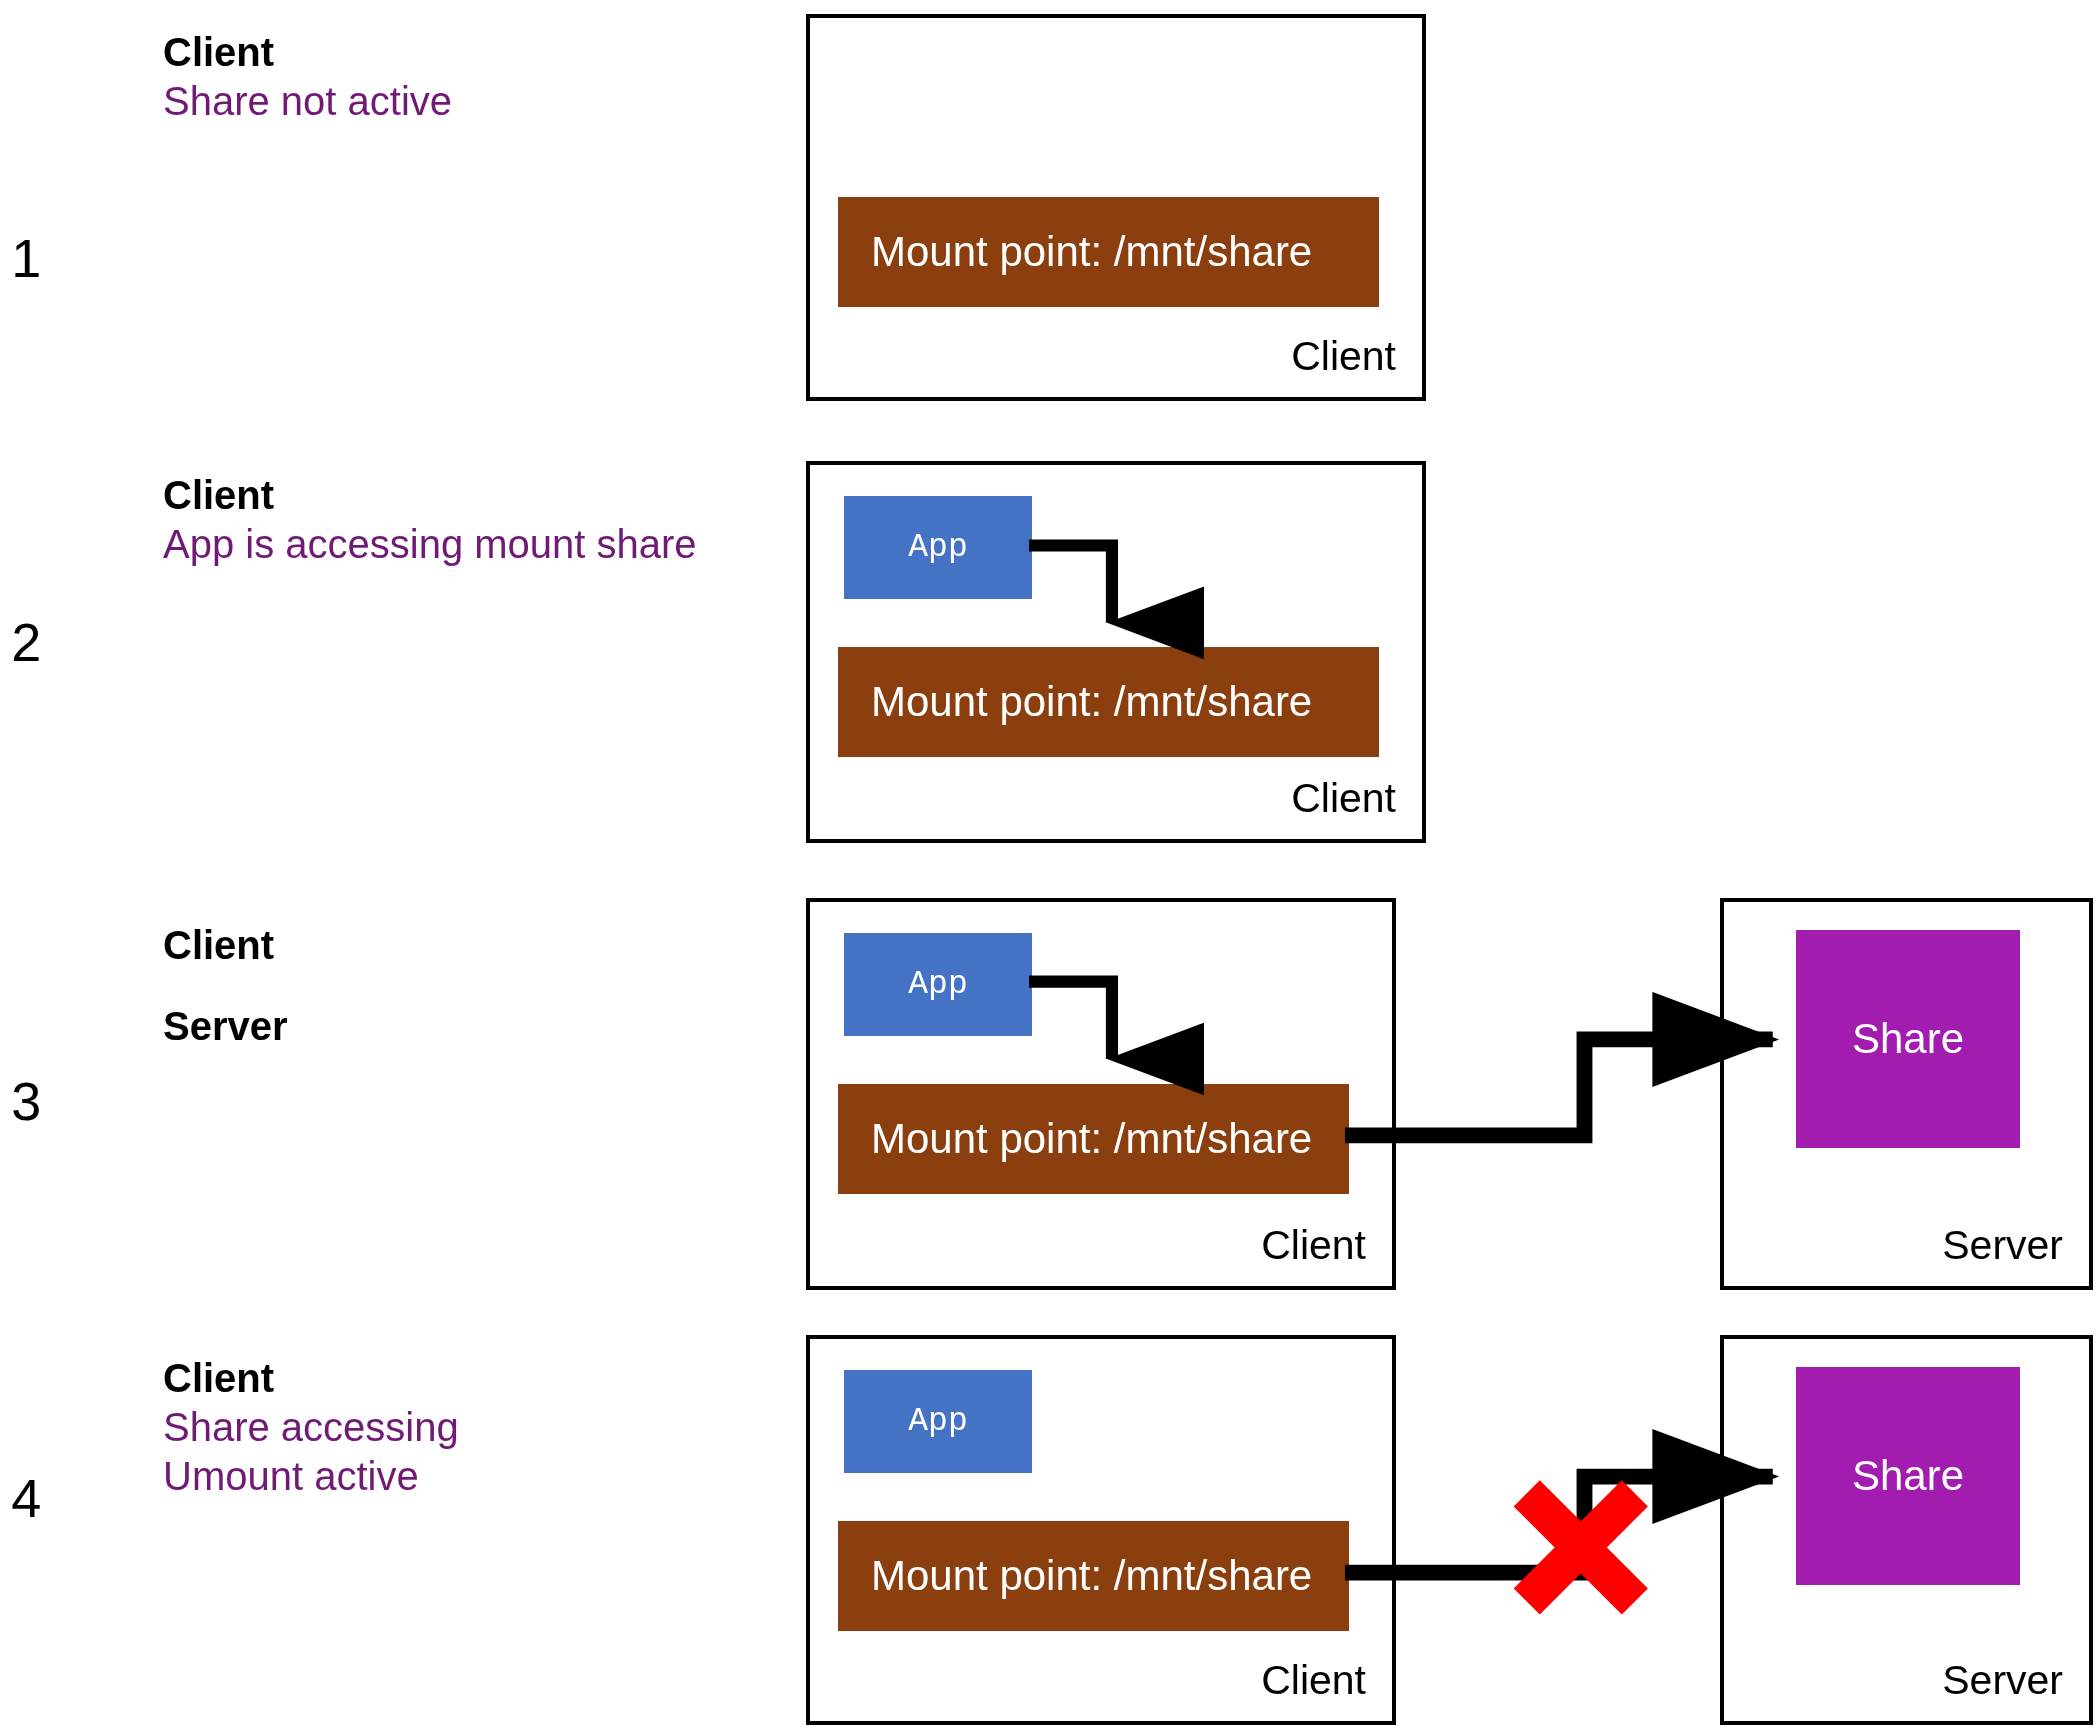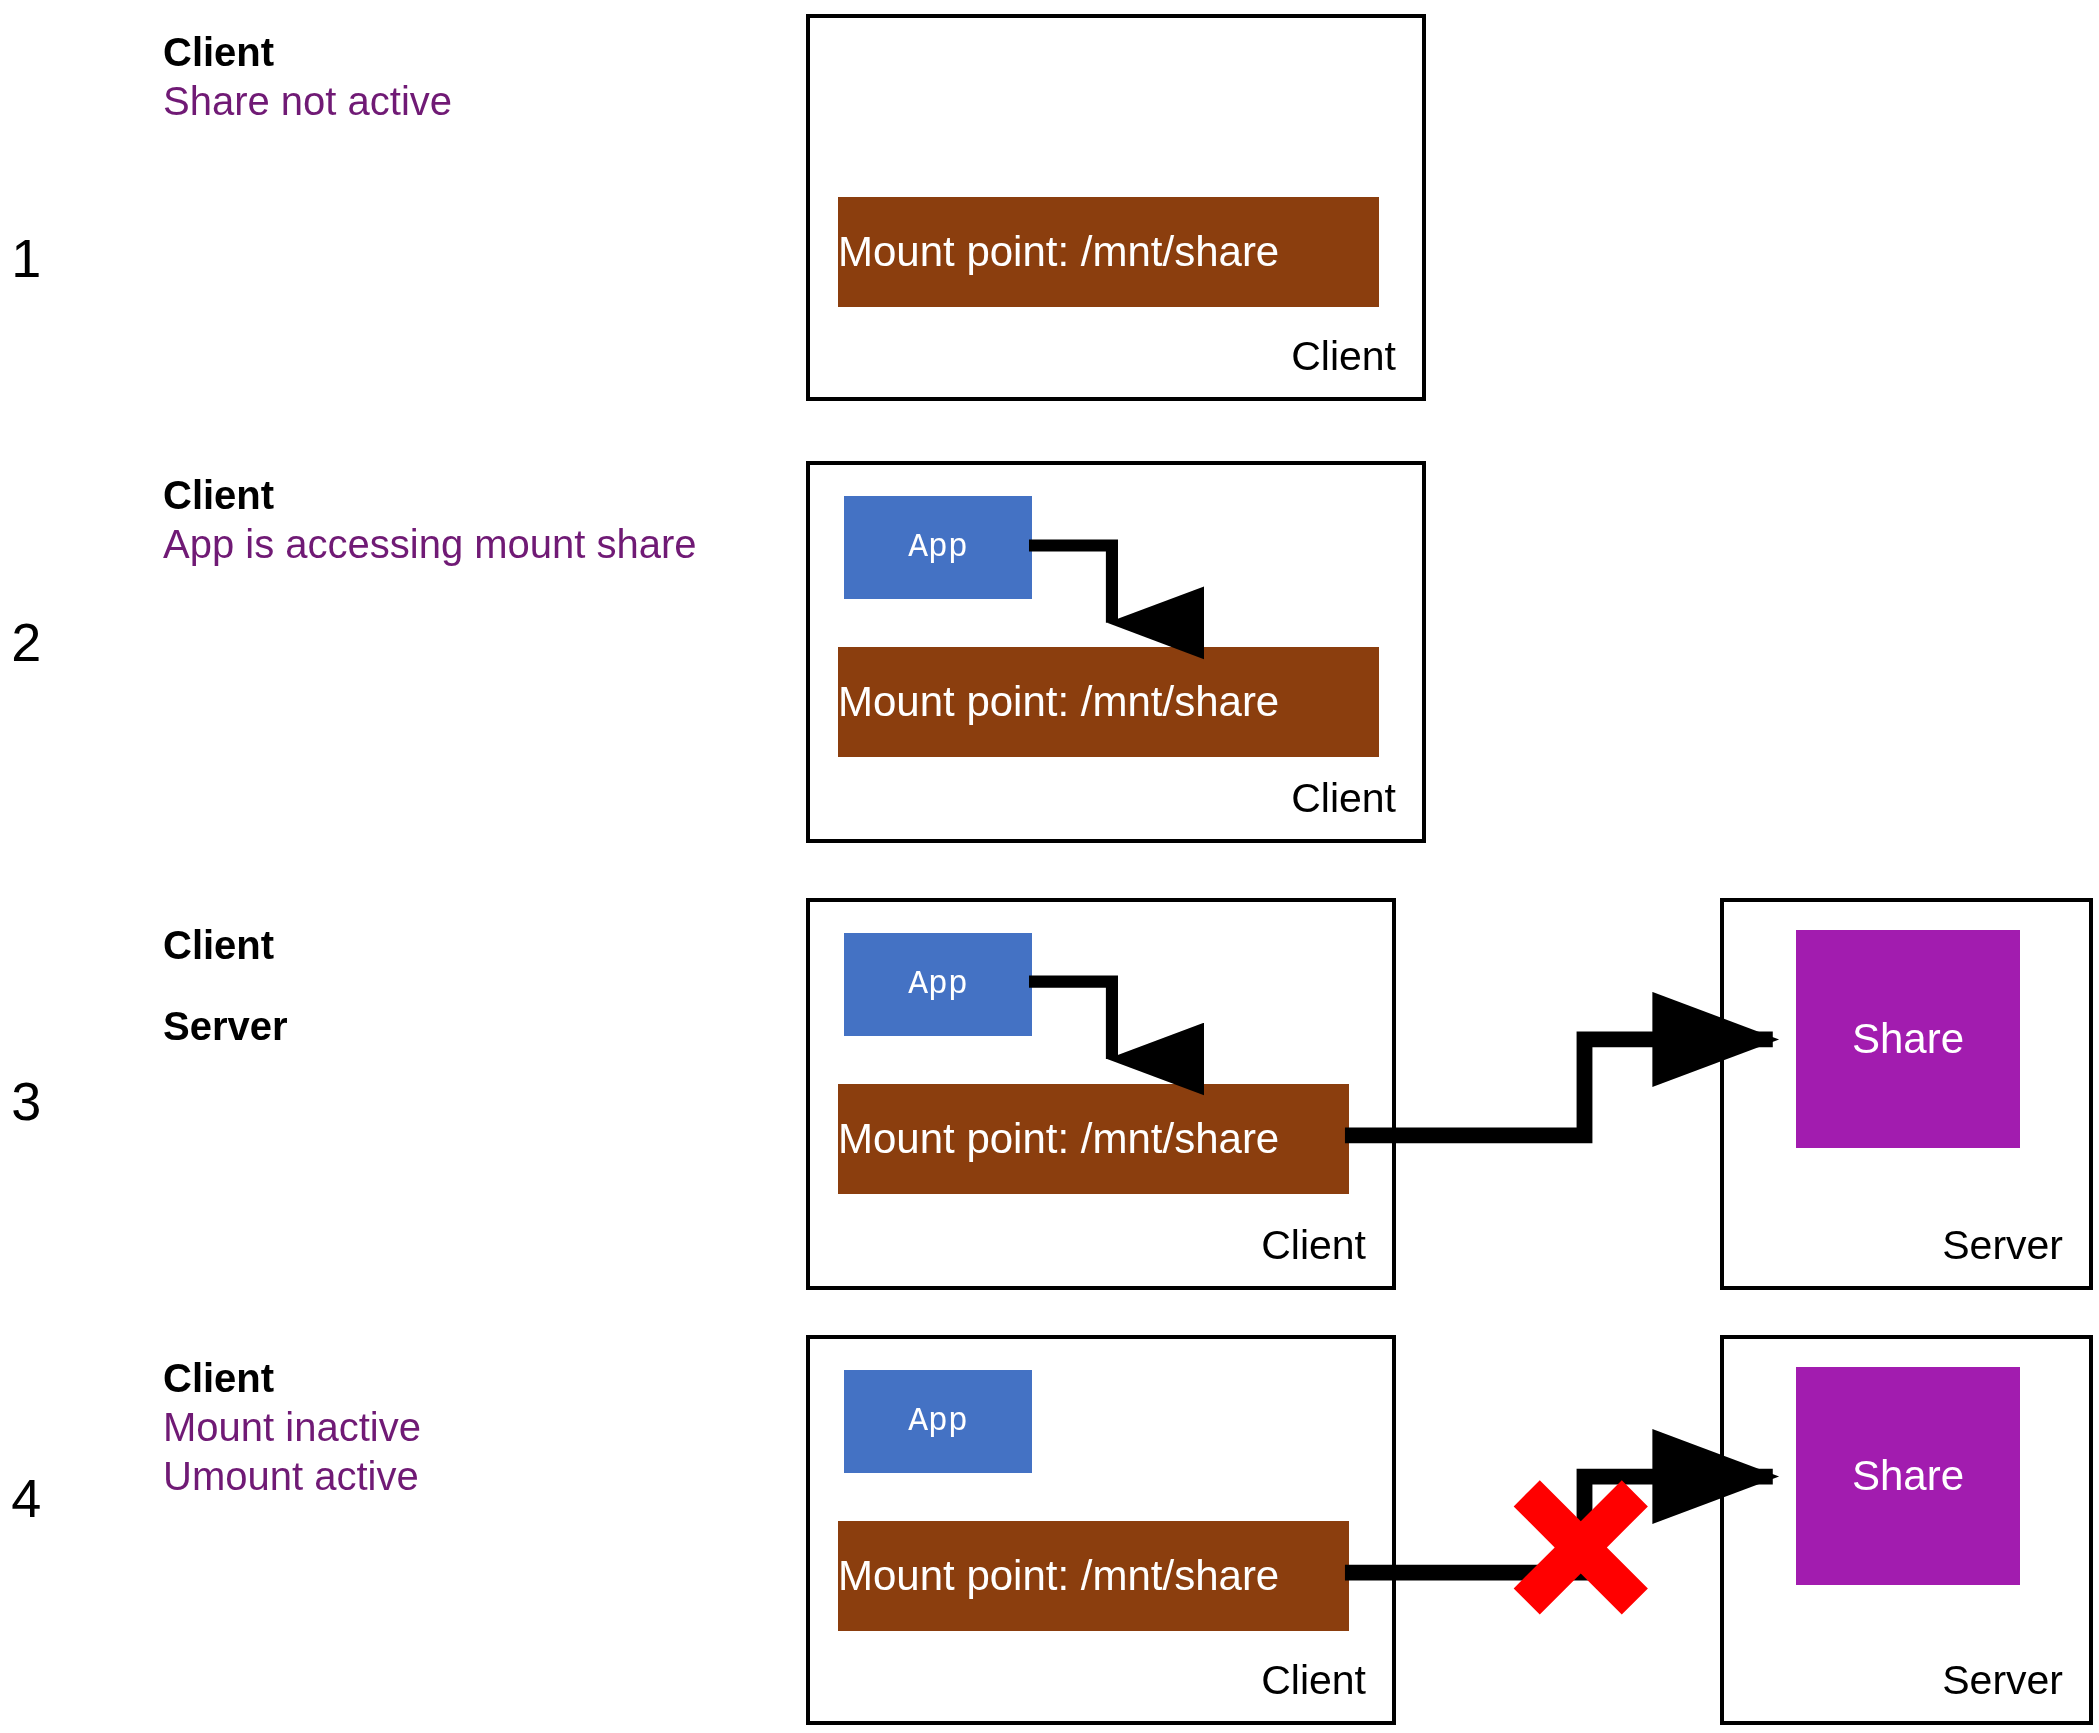--- a/index.html
+++ b/index.html
@@ -72,20 +72,21 @@
     position: absolute;
     box-sizing: border-box;
     display: flex;
     align-items: center;
     color: #ffffff;
     white-space: nowrap;
   }
   .node-mount {
     background: #8B3E0E;
     font-size: 42px;
+    padding-left: 33px;
     justify-content: flex-start;
   }
   .node-app {
     background: #4472C4;
     font-size: 33px;
     justify-content: center;
     font-family: Liberation Mono, monospace;
   }
   .node-share {
     background: #a21caf;
@@ -149,21 +150,21 @@
 
   <div class="machine-box" style="left:1720px; top:898px; width:373px; height:392px;">
     <div class="node node-share" style="left:72px; top:28px; width:224px; height:218px;">Share</div>
     <div class="machine-label" style="right:26px; bottom:20.5px;">Server</div>
   </div>
 
   <div class="step-number" style="left:11.2px; top:1471px;">4</div>
 
   <div class="desc-block" style="top:1354px;">
     <div class="desc-role">Client</div>
-    <div class="desc-line">Mount inactive</div>
+    <div class="desc-line">Share accessing</div>
     <div class="desc-line">Umount active</div>
   </div>
 
   <div class="machine-box" style="left:806px; top:1335px; width:590px; height:390px;">
     <div class="node node-app" style="left:34px; top:31px; width:188px; height:103px;">App</div>
     <div class="node node-mount" style="left:28px; top:182px; width:511px; height:110px;">Mount point: /mnt/share</div>
     <div class="machine-label" style="right:26px; bottom:20.5px;">Client</div>
   </div>
 
   <div class="machine-box" style="left:1720px; top:1335px; width:373px; height:390px;">

